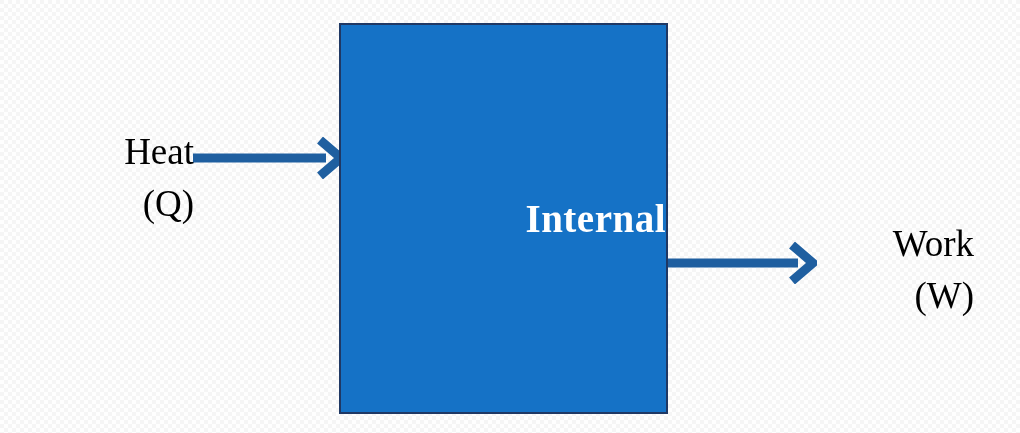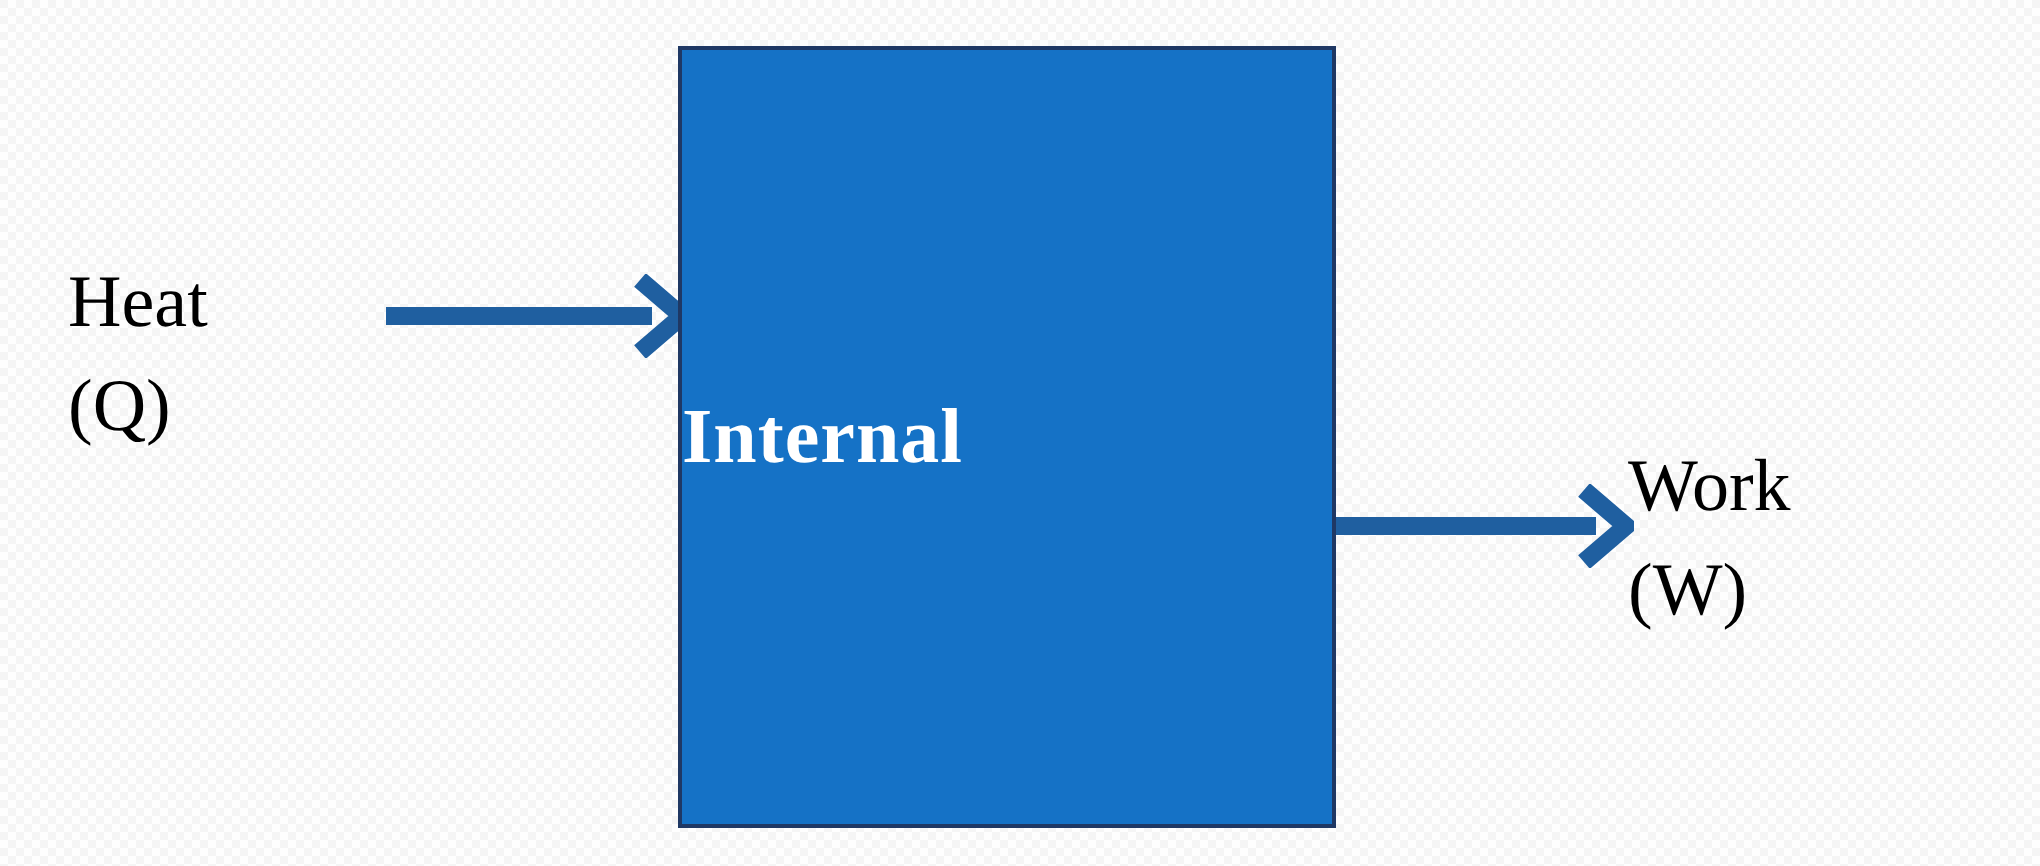--- a/index.html
+++ b/index.html
@@ -32,41 +32,41 @@
     position: absolute;
     left: 339px;
     top: 23px;
     width: 329px;
     height: 391px;
     box-sizing: border-box;
     background-color: #1572c6;
     border: 2px solid #1f3864;
     display: flex;
     flex-direction: column;
-    align-items: flex-start;
+    align-items: flex-end;
     justify-content: center;
     z-index: 3;
   }
   .process-box-line {
     color: #ffffff;
     font-weight: bold;
     font-size: 39px;
     line-height: 58px;
     letter-spacing: 0.5px;
     white-space: nowrap;
     text-align: center;
   }
 
   
   .flow-label {
     position: absolute;
     color: #000000;
     font-size: 37px;
     line-height: 52px;
-    text-align: left;
+    text-align: right;
     white-space: nowrap;
     z-index: 2;
   }
   .flow-label .flow-label-line {
     display: block;
   }
   #label-heat {
     left: 34px;
     top: 126px;
     width: 160px;

